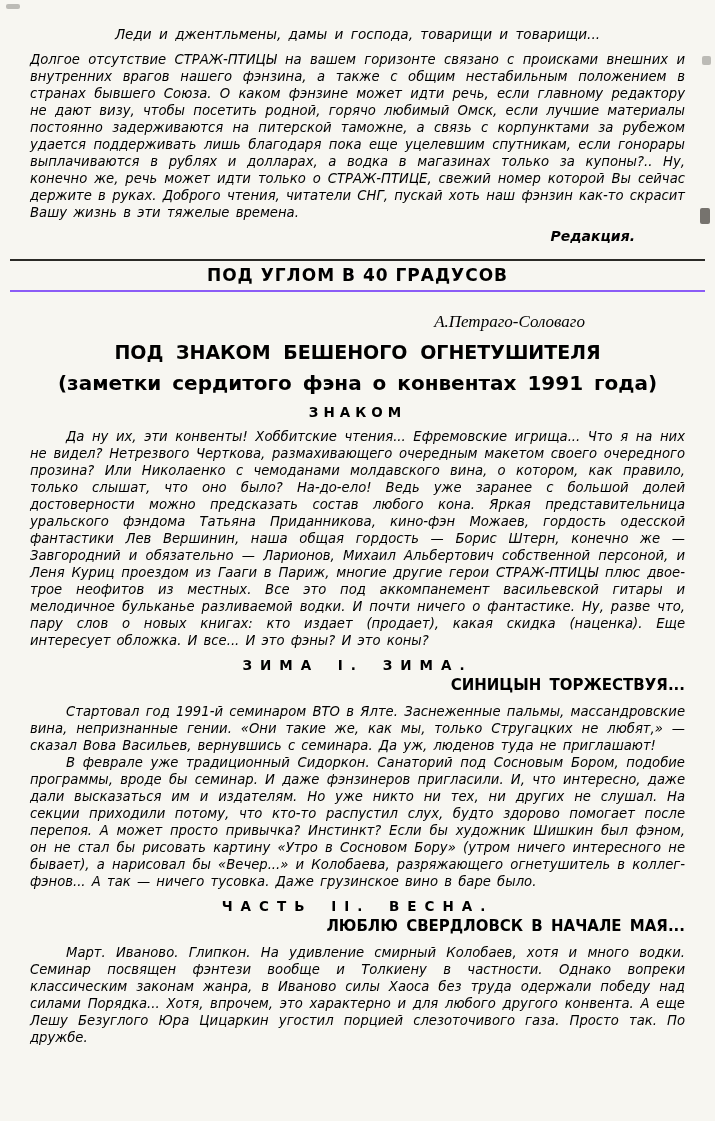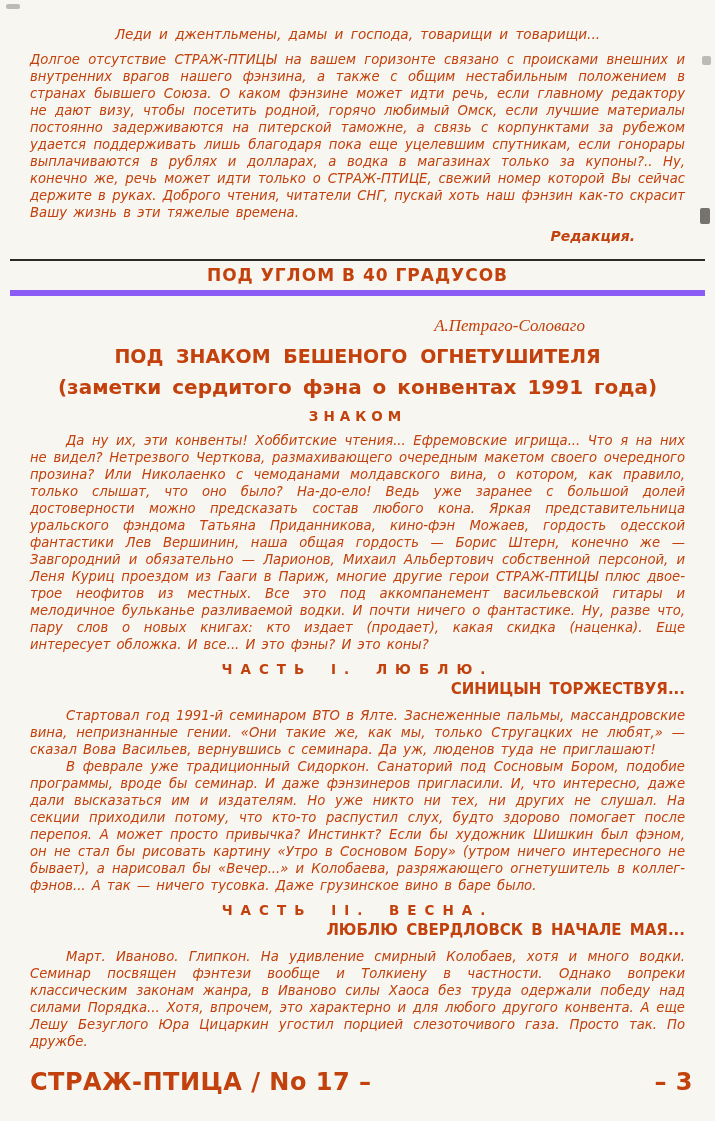--- a/index.html
+++ b/index.html
@@ -6,21 +6,21 @@
     margin: 0;
     padding: 0;
     background: #e8e7e3;
   }
   .page {
     position: relative;
     width: 715px;
     height: 1121px;
     margin: 0 auto;
     background: #f7f6f1;
-    color: #c2410c;
+    color: #000000;
     font-family: "DejaVu Sans", sans-serif;
     box-sizing: border-box;
     padding: 16px 30px 0 30px;
     overflow: hidden;
   }
   
   .copy {
     font-style: italic;
     font-size: 13.2px;
     line-height: 17px;
@@ -43,21 +43,21 @@
     font-weight: 600;
     text-align: right;
     padding-right: 50px;
     margin: 7px 0 15px 0;
   }
 
   
   .banner {
     margin: 0 -20px;
     border-top: 2px solid #2b2a27;
-    border-bottom: 6px solid #8b5cf6;
+    border-bottom: 2px solid #8b5cf6;
     padding: 4px 0 5px 0;
   }
   .banner-title {
     text-align: center;
     font-weight: bold;
     font-size: 17px;
     letter-spacing: 1px;
   }
 
   .author-line {
@@ -147,32 +147,28 @@
   <p class="author-line">А.Петраго-Соловаго</p>
 
   <h1 class="article-title">ПОД ЗНАКОМ БЕШЕНОГО ОГНЕТУШИТЕЛЯ</h1>
 
   <h2 class="article-subtitle">(заметки сердитого фэна о конвентах 1991 года)</h2>
 
   <h3 class="kicker">ЗНАКОМ</h3>
 
   <p class="copy indent">Да ну их, эти конвенты! Хоббитские чтения... Ефремовские игрища... Что я на них не видел? Нетрезвого Черткова, размахивающего очередным макетом своего очередного прозина? Или Николаенко с чемоданами молдавского вина, о котором, как правило, только слышат, что оно было? На-до-ело! Ведь уже заранее с большой долей достоверности можно предсказать состав любого кона. Яркая представительница уральского фэндома Татьяна Приданникова, кино-фэн Можаев, гордость одесской фантастики Лев Вершинин, наша общая гордость — Борис Штерн, конечно же — Завгородний и обязательно — Ларионов, Михаил Альбертович собственной персоной, и Леня Куриц проездом из Гааги в Париж, многие другие герои СТРАЖ-ПТИЦЫ плюс двое-трое неофитов из местных. Все это под аккомпанемент васильевской гитары и мелодичное бульканье разливаемой водки. И почти ничего о фантастике. Ну, разве что, пару слов о новых книгах: кто издает (продает), какая скидка (наценка). Еще интересует обложка. И все... И это фэны? И это коны?</p>
 
-  <h3 class="part-heading">ЧАСТЬ I. ЛЮБЛЮ.</h3>
+  <h3 class="part-heading">ЗИМА I. ЗИМА.</h3>
 
   <h4 class="sub-heading">СИНИЦЫН ТОРЖЕСТВУЯ...</h4>
 
   <p class="copy indent">Стартовал год 1991-й семинаром ВТО в Ялте. Заснеженные пальмы, массандровские вина, непризнанные гении. «Они такие же, как мы, только Стругацких не любят,» — сказал Вова Васильев, вернувшись с семинара. Да уж, люденов туда не приглашают!</p>
 
   <p class="copy indent">В феврале уже традиционный Сидоркон. Санаторий под Сосновым Бором, подобие программы, вроде бы семинар. И даже фэнзинеров пригласили. И, что интересно, даже дали высказаться им и издателям. Но уже никто ни тех, ни других не слушал. На секции приходили потому, что кто-то распустил слух, будто здорово помогает после перепоя. А может просто привычка? Инстинкт? Если бы художник Шишкин был фэном, он не стал бы рисовать картину «Утро в Сосновом Бору» (утром ничего интересного не бывает), а нарисовал бы «Вечер...» и Колобаева, разряжающего огнетушитель в коллег-фэнов... А так — ничего тусовка. Даже грузинское вино в баре было.</p>
 
   <h3 class="part-heading">ЧАСТЬ II. ВЕСНА.</h3>
 
   <h4 class="sub-heading">ЛЮБЛЮ СВЕРДЛОВСК В НАЧАЛЕ МАЯ...</h4>
 
   <p class="copy indent">Март. Иваново. Глипкон. На удивление смирный Колобаев, хотя и много водки. Семинар посвящен фэнтези вообще и Толкиену в частности. Однако вопреки классическим законам жанра, в Иваново силы Хаоса без труда одержали победу над силами Порядка... Хотя, впрочем, это характерно и для любого другого конвента. А еще Лешу Безуглого Юра Цицаркин угостил порцией слезоточивого газа. Просто так. По дружбе.</p>
 
-  <div class="footer">
-    <span>СТРАЖ-ПТИЦА / No 17 –</span>
-    <span>– 3</span>
-  </div>
 
 </div>
 
 </body></html>

